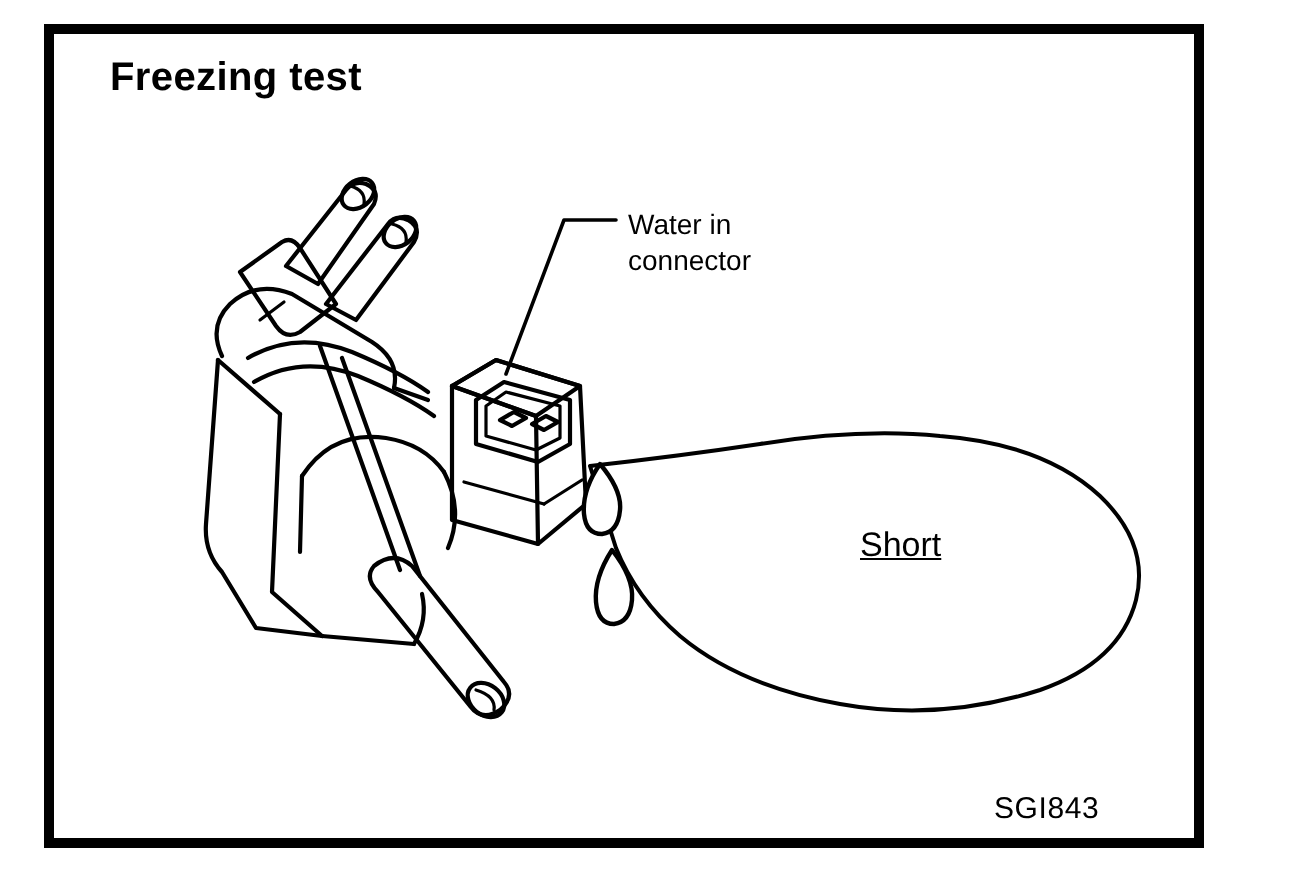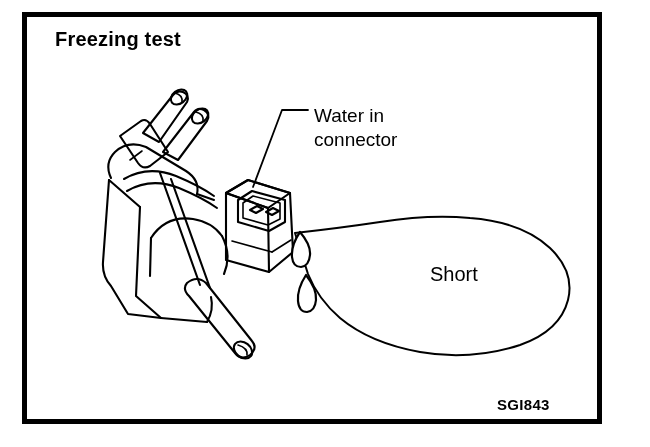--- a/index.html
+++ b/index.html
@@ -37,48 +37,48 @@
     left: 55px;
     top: 28px;
     font-size: 20px;
     font-weight: bold;
     color: #000000;
     letter-spacing: 0.2px;
     white-space: nowrap;
   }
   .callout-label {
     position: absolute;
-    font-size: 19px;
+    font-size: 14px;
     color: #000000;
     line-height: 1.28;
     white-space: pre;
   }
   #label-water {
     left: 314px;
     top: 104px;
   }
   #label-solenoid {
     left: 120px;
     top: 362px;
     font-size: 19px;
   }
   #label-short {
     left: 430px;
     top: 262px;
-    font-size: 20px;
+    font-size: 17px;
+    text-decoration: underline;
   }
   #figure-code {
     position: absolute;
     left: 497px;
     top: 396px;
     font-size: 15px;
     color: #000000;
     letter-spacing: 0.3px;
     white-space: nowrap;
-    font-weight: bold;
   }
   svg.art {
     position: absolute;
     left: 0;
     top: 0;
     width: 650px;
     height: 447px;
     pointer-events: none;
   }
   svg.art path, svg.art line, svg.art ellipse, svg.art polyline, svg.art polygon {

